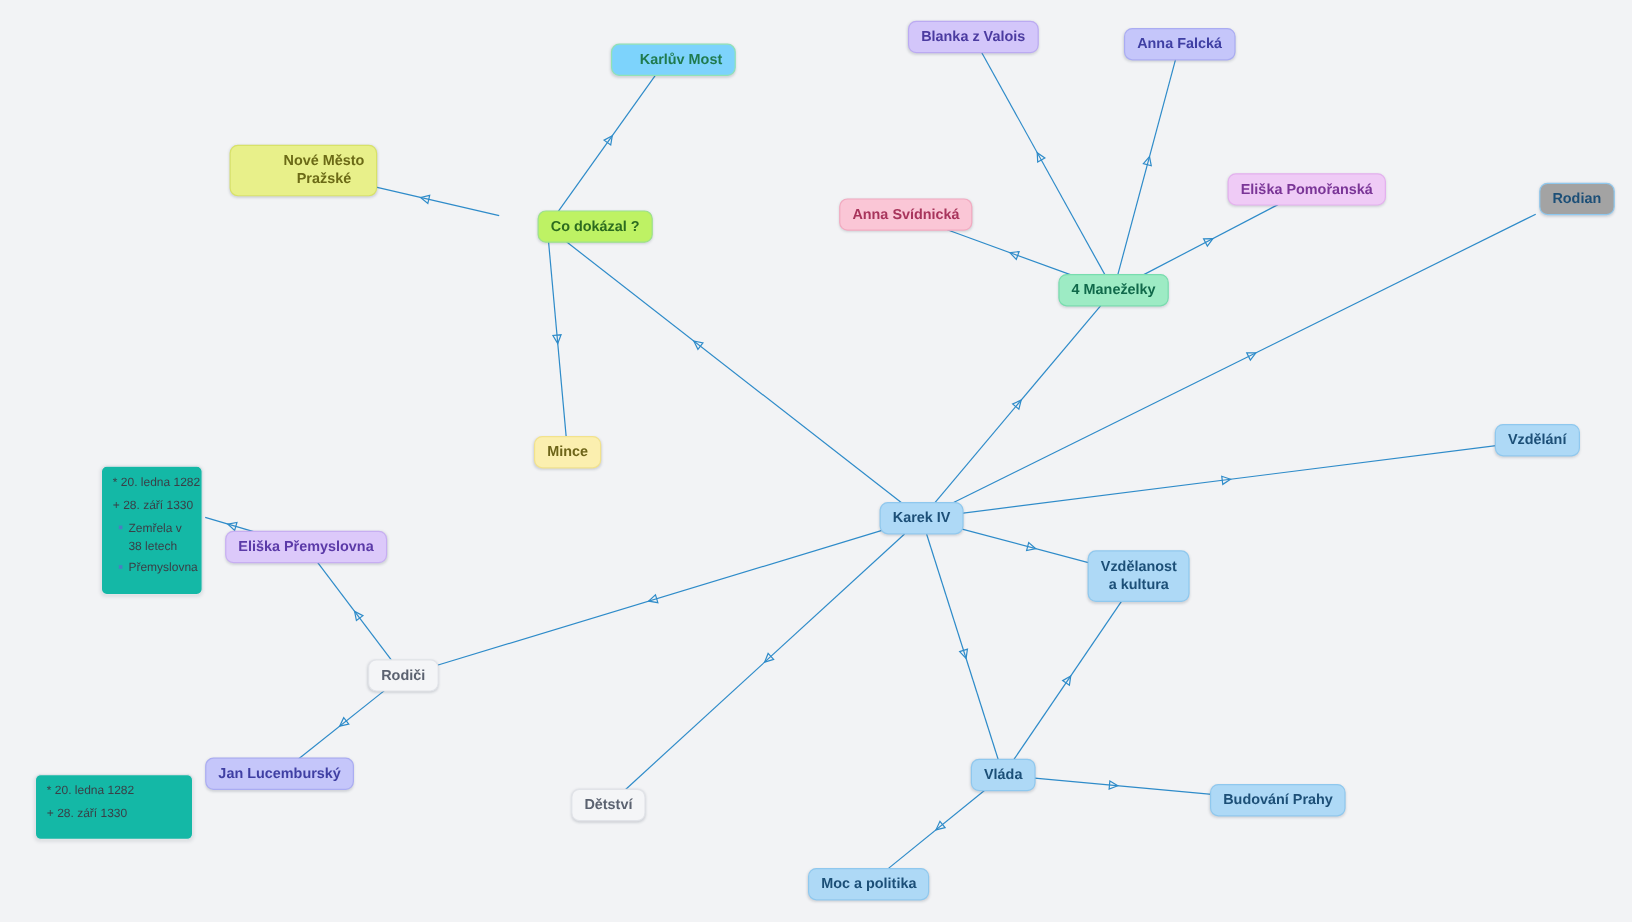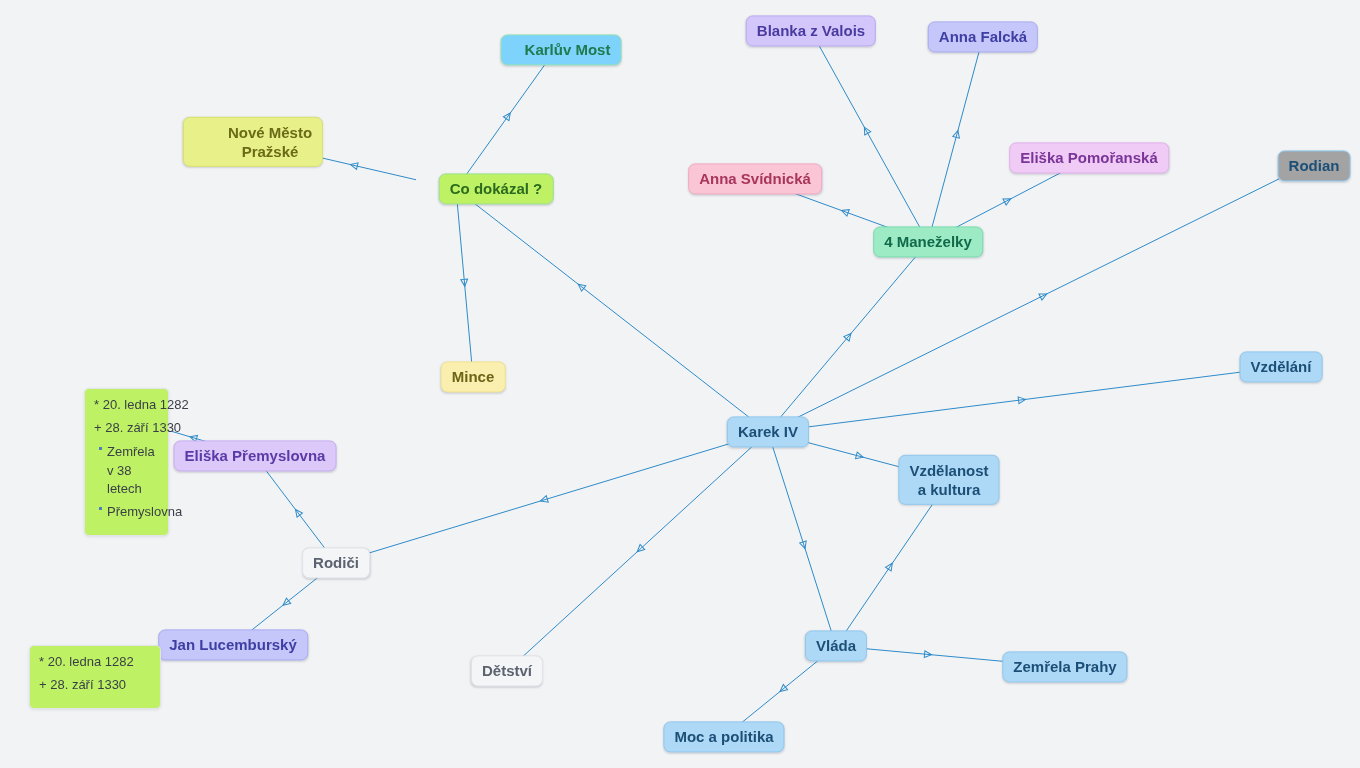--- a/index.html
+++ b/index.html
@@ -20,37 +20,37 @@
     position: absolute;
     top: 0; left: 0;
     width: 1360px; height: 768px;
     pointer-events: none;
   }
   .node {
     position: absolute;
     transform: translate(-50%, -50%);
     border-radius: 7px;
     padding: 5px 10px;
-    font-size: 15px;
+    font-size: 12px;
     font-weight: bold;
     line-height: 1.28;
     text-align: center;
     white-space: pre;
     box-shadow: 0 1px 2px rgba(40,50,70,0.16);
     cursor: pointer;
     z-index: 5;
   }
   .notebox {
     position: absolute;
-    background: #bef264;
+    background: #14b8a6;
     border: 1px solid #e2e4e8;
     border-radius: 5px;
     padding: 7px 9px 9px 9px;
     box-shadow: 0 1px 3px rgba(40,50,70,0.10);
-    font-size: 13px;
+    font-size: 10px;
     color: #3a3f47;
     line-height: 1.45;
     z-index: 6;
     cursor: default;
   }
   .notebox .nline { white-space: nowrap; margin-bottom: 4px; }
   .notebox ul {
     margin: 5px 0 0 0;
     padding-left: 13px;
     list-style: none;
@@ -169,21 +169,21 @@
       <div class="node" style="left: 928px; top: 242px; background: rgb(157, 235, 196); color: rgb(16, 105, 74); border: 1px solid rgb(120, 221, 174);">4 Maneželky</div>
       <div class="node" style="left: 811px; top: 31px; background: rgb(211, 198, 250); color: rgb(75, 59, 160); border: 1px solid rgb(187, 170, 242);">Blanka z Valois</div>
       <div class="node" style="left: 983px; top: 37px; background: rgb(197, 198, 250); color: rgb(63, 63, 163); border: 1px solid rgb(170, 172, 242);">Anna Falcká</div>
       <div class="node" style="left: 755px; top: 179px; background: rgb(250, 198, 214); color: rgb(168, 53, 92); border: 1px solid rgb(242, 170, 192);">Anna Svídnická</div>
       <div class="node" style="left: 1089px; top: 158px; background: rgb(239, 203, 246); color: rgb(122, 53, 151); border: 1px solid rgb(228, 176, 238);">Eliška Pomořanská</div>
       <div class="node" style="left: 1314px; top: 166px; background: #a3a3a3; color: rgb(28, 79, 119); border: 1px solid rgb(143, 200, 238); text-align: right;">Rodian</div>
       <div class="node" style="left: 1281px; top: 367px; background: rgb(174, 217, 246); color: rgb(28, 79, 119); border: 1px solid rgb(143, 200, 238);">Vzdělání</div>
       <div class="node" style="left: 949px; top: 480px; background: rgb(174, 217, 246); color: rgb(28, 79, 119); border: 1px solid rgb(143, 200, 238);">Vzdělanost
 a kultura</div>
       <div class="node" style="left: 836px; top: 646px; background: rgb(174, 217, 246); color: rgb(28, 79, 119); border: 1px solid rgb(143, 200, 238);">Vláda</div>
-      <div class="node" style="left: 1065px; top: 667px; background: rgb(174, 217, 246); color: rgb(28, 79, 119); border: 1px solid rgb(143, 200, 238);">Zemřela Prahy</div>
+      <div class="node" style="left: 1065px; top: 667px; background: rgb(174, 217, 246); color: rgb(28, 79, 119); border: 1px solid rgb(143, 200, 238);">Budování Prahy</div>
       <div class="node" style="left: 724px; top: 737px; background: rgb(174, 217, 246); color: rgb(28, 79, 119); border: 1px solid rgb(143, 200, 238);">Moc a politika</div>
       <div class="node" style="left: 507px; top: 671px; background: rgb(244, 245, 247); color: rgb(91, 98, 112); border: 1px solid rgb(225, 227, 232);">Dětství</div>
       <div class="node" style="left: 336px; top: 563px; background: rgb(244, 245, 247); color: rgb(91, 98, 112); border: 1px solid rgb(225, 227, 232);">Rodiči</div>
       <div class="node" style="left: 255px; top: 456px; background: rgb(220, 201, 250); color: rgb(91, 58, 168); border: 1px solid rgb(199, 174, 242);">Eliška Přemyslovna</div>
       <div class="node" style="left: 233px; top: 645px; background: rgb(197, 198, 250); color: rgb(63, 63, 163); border: 1px solid rgb(170, 172, 242); text-align: center;">Jan Lucemburský</div>
     </div>
   <div id="note-layer">
       <div class="notebox" style="left: 84px; top: 388px; width: 85px;">
         <div class="nline">* 20. ledna 1282</div>
         <div class="nline">+ 28. září 1330</div>

